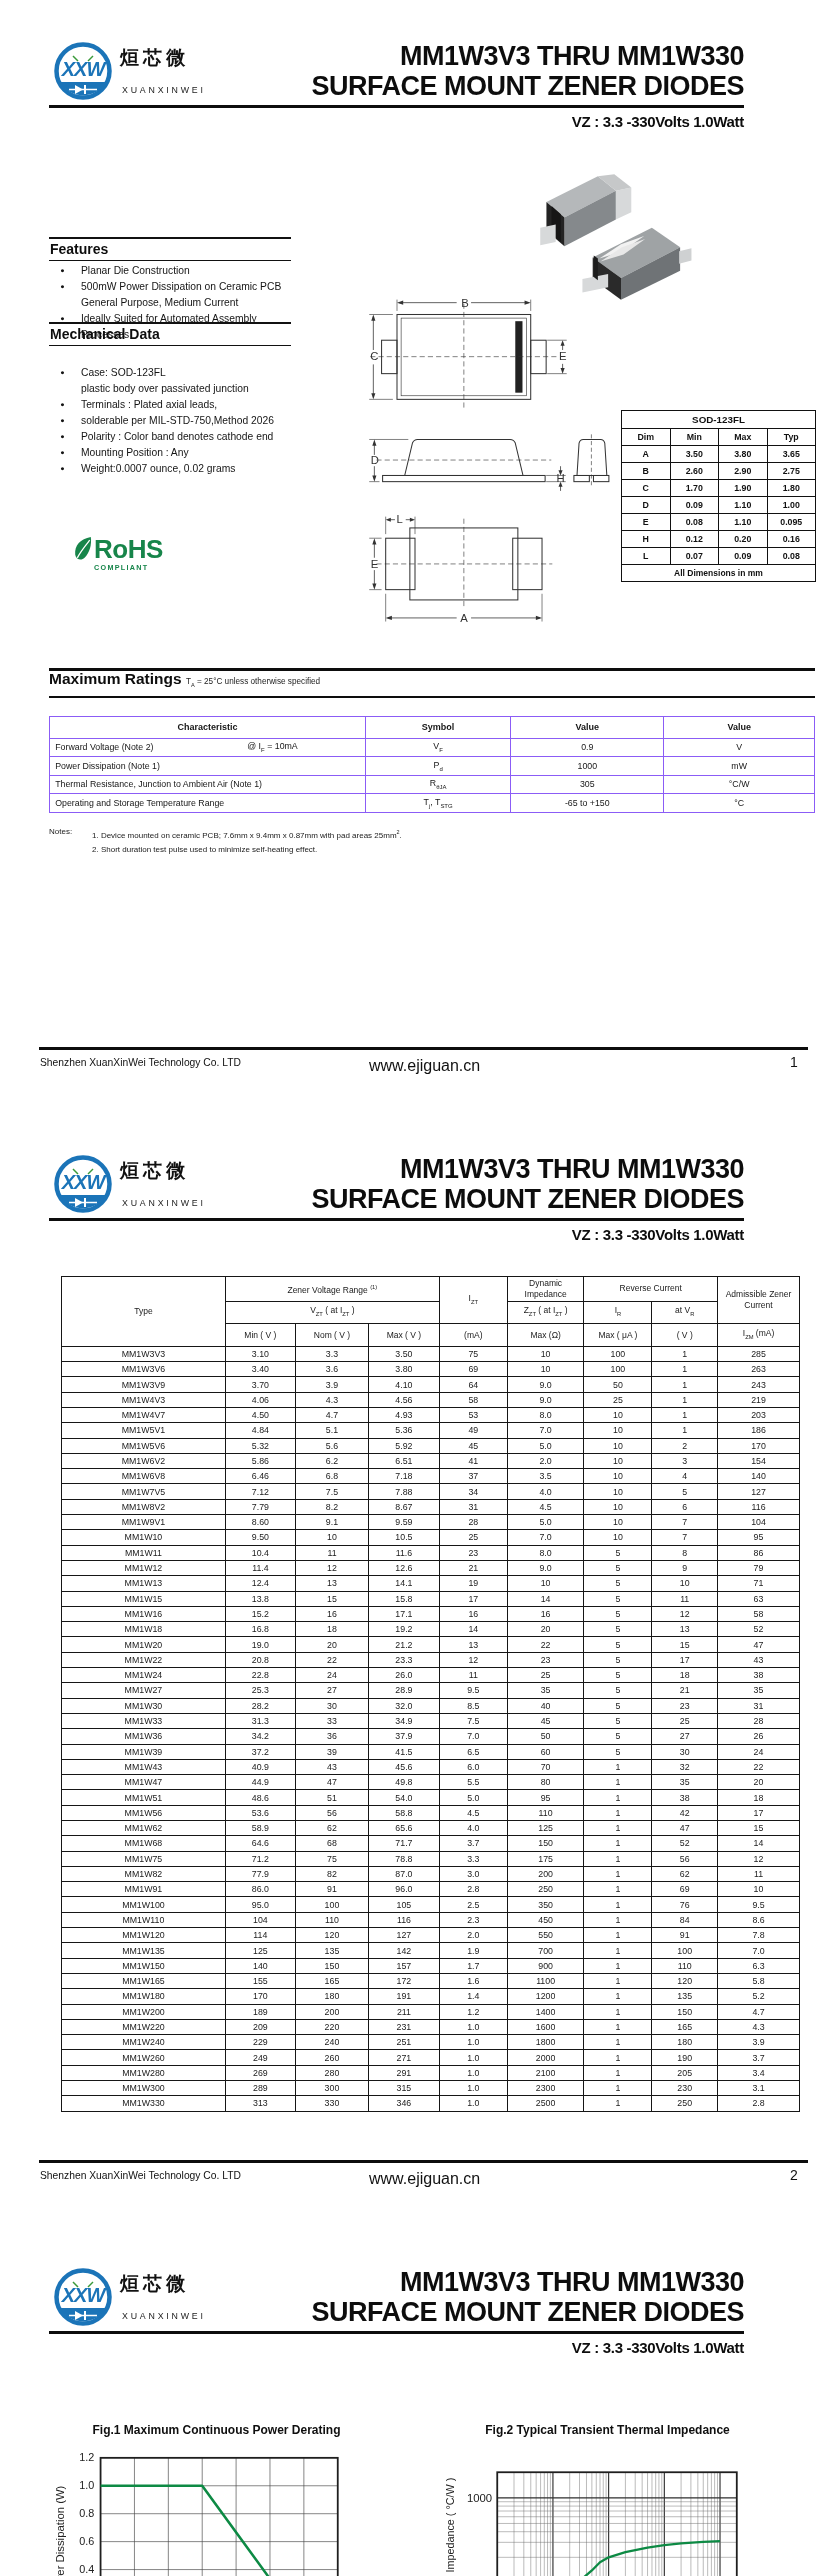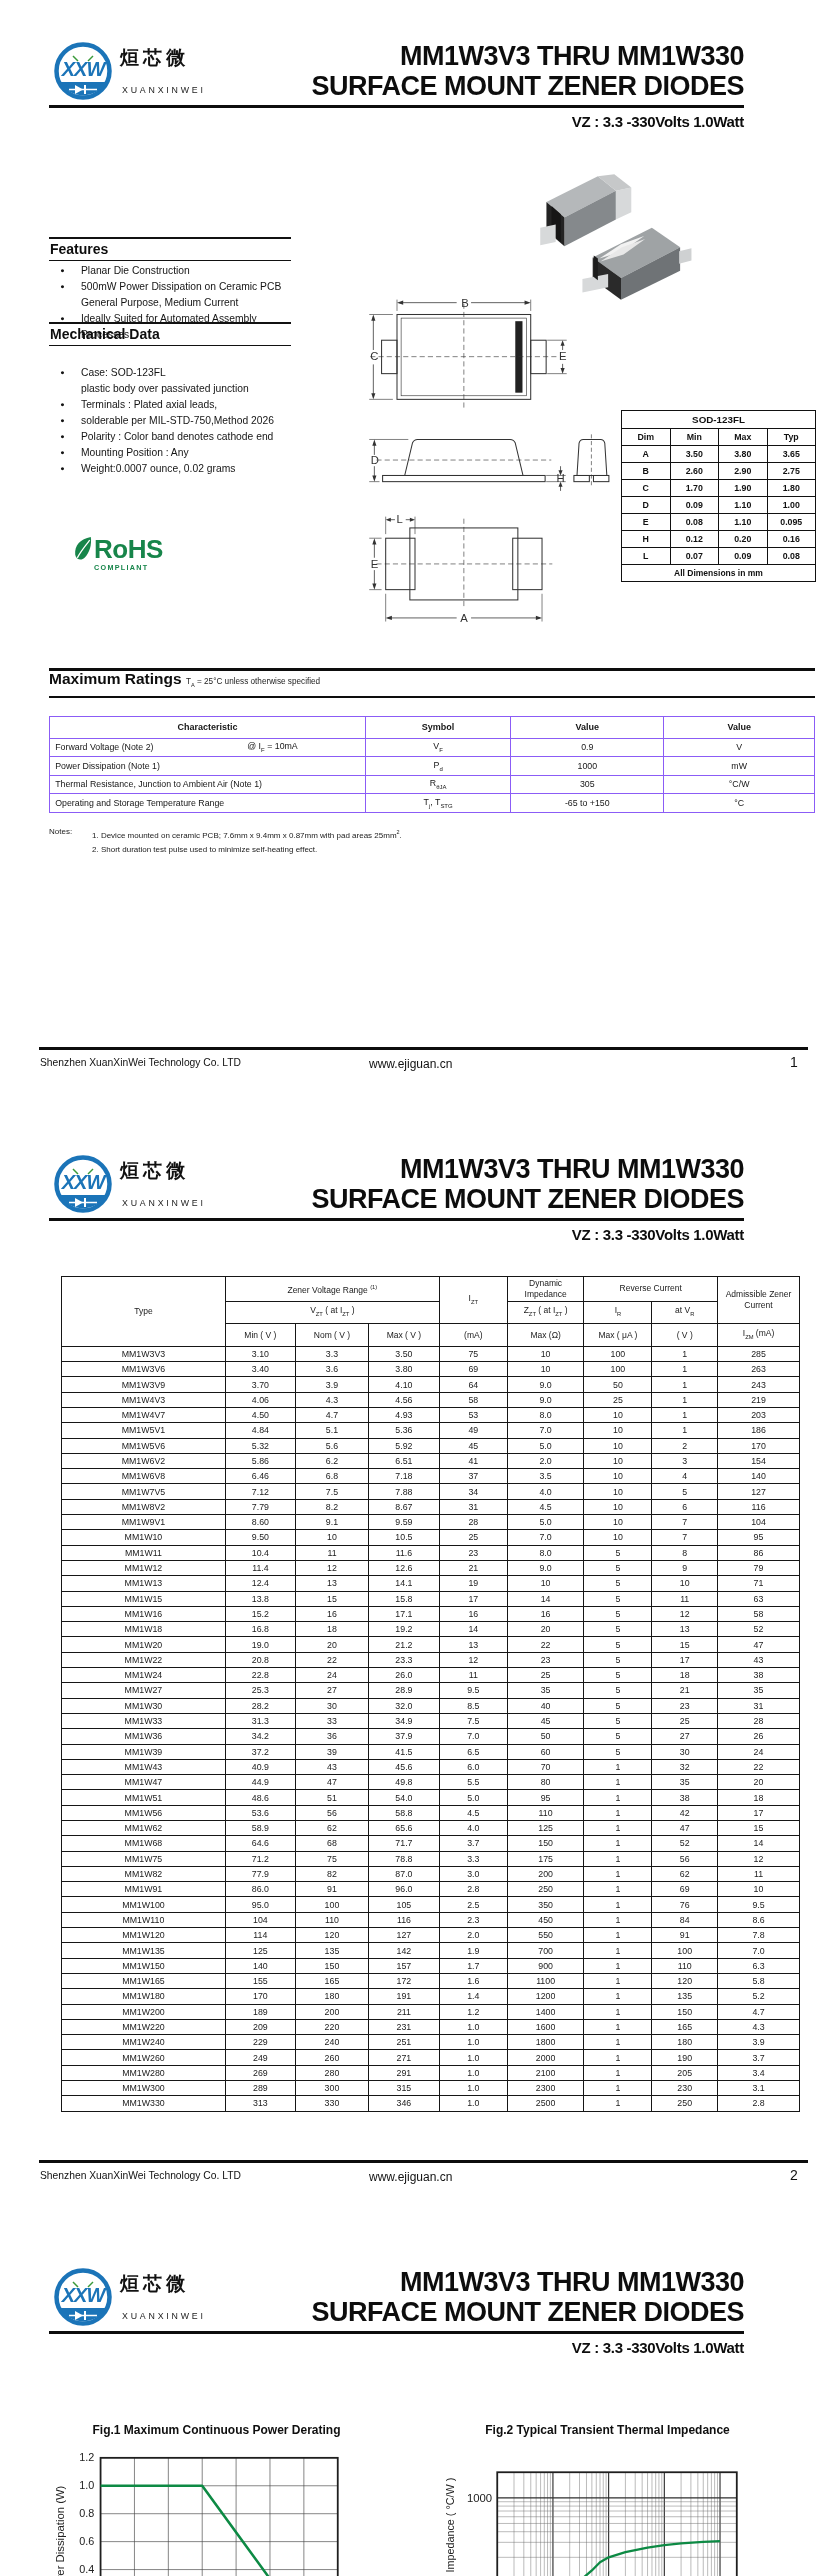--- a/index.html
+++ b/index.html
@@ -48,21 +48,21 @@
   .rtable td.c{text-align:left;}
   .rtable .cwrap{display:flex;justify-content:space-between;align-items:center;}
   .rtable .cwrap .r{padding-right:62px;}
 
   .notes{position:absolute;left:49px;top:825px;font-size:8px;color:#1b1b1b;line-height:14px;}
   .notes .nl{position:absolute;left:43px;top:0;width:505px;}
 
   
   .ftr-rule{position:absolute;left:39px;width:769px;top:1047px;height:2.6px;background:#0d0d0d;}
   .ftr-co{position:absolute;left:40px;top:1057px;font-size:10.3px;color:#111;}
-  .ftr-url{position:absolute;left:369px;top:1057px;font-size:12px;color:#111;}
+  .ftr-url{position:absolute;left:369px;top:1057px;font-size:16px;color:#111;}
   .ftr-pg{position:absolute;left:790px;top:1054px;font-size:14px;color:#111;}
 
   
   .ztable{position:absolute;left:61px;top:163px;width:739px;border-collapse:collapse;table-layout:fixed;color:#1a1a1a;}
   .ztable th{border:1px solid #161616;font-weight:400;font-size:8.5px;text-align:center;padding:1px 2.1px;line-height:10.8px;}
   .ztable td{border:1px solid #161616;font-size:8.8px;text-align:center;padding:0;height:14.3px;}
   .ztable thead tr.h1 th{height:20.6px;}
   .ztable thead tr.h2 th{height:19.6px;}
   .ztable thead tr.h3 th{height:19.6px;}
   .ztable{border:1.5px solid #111;}

